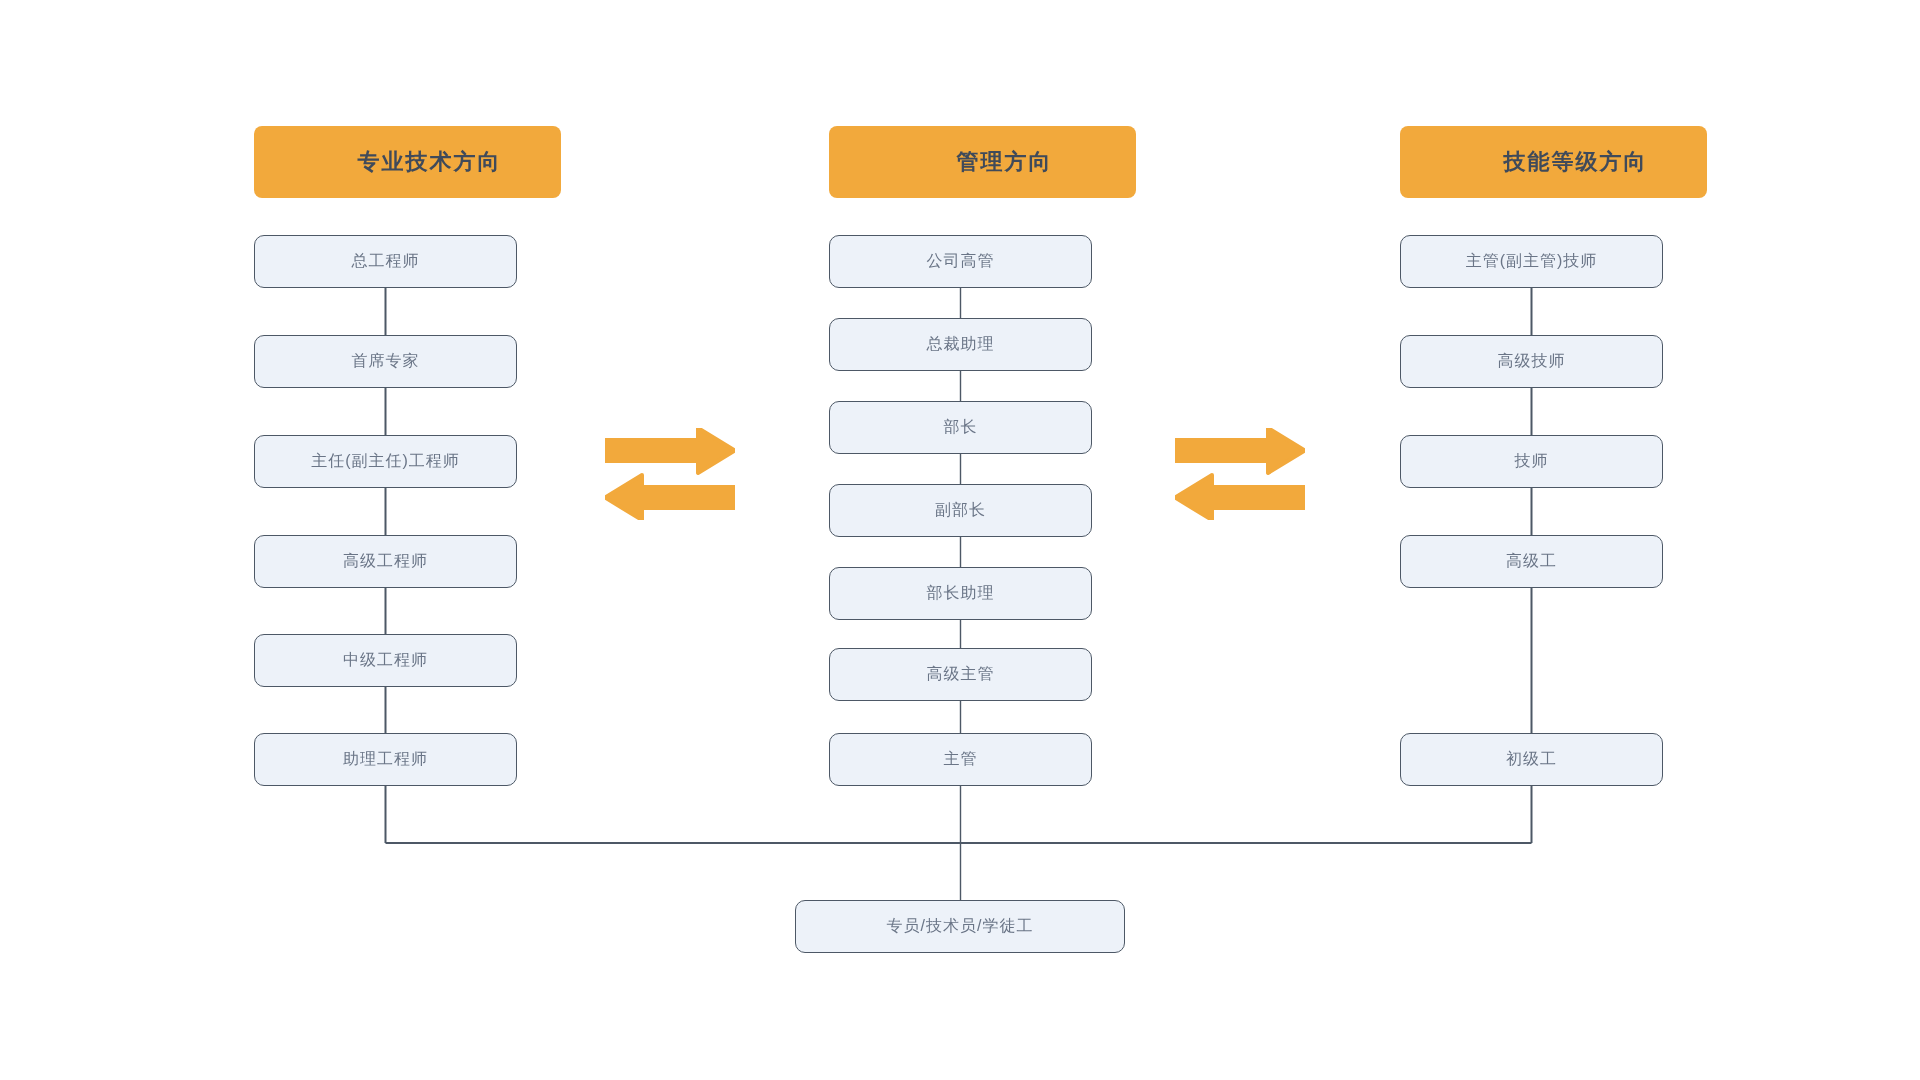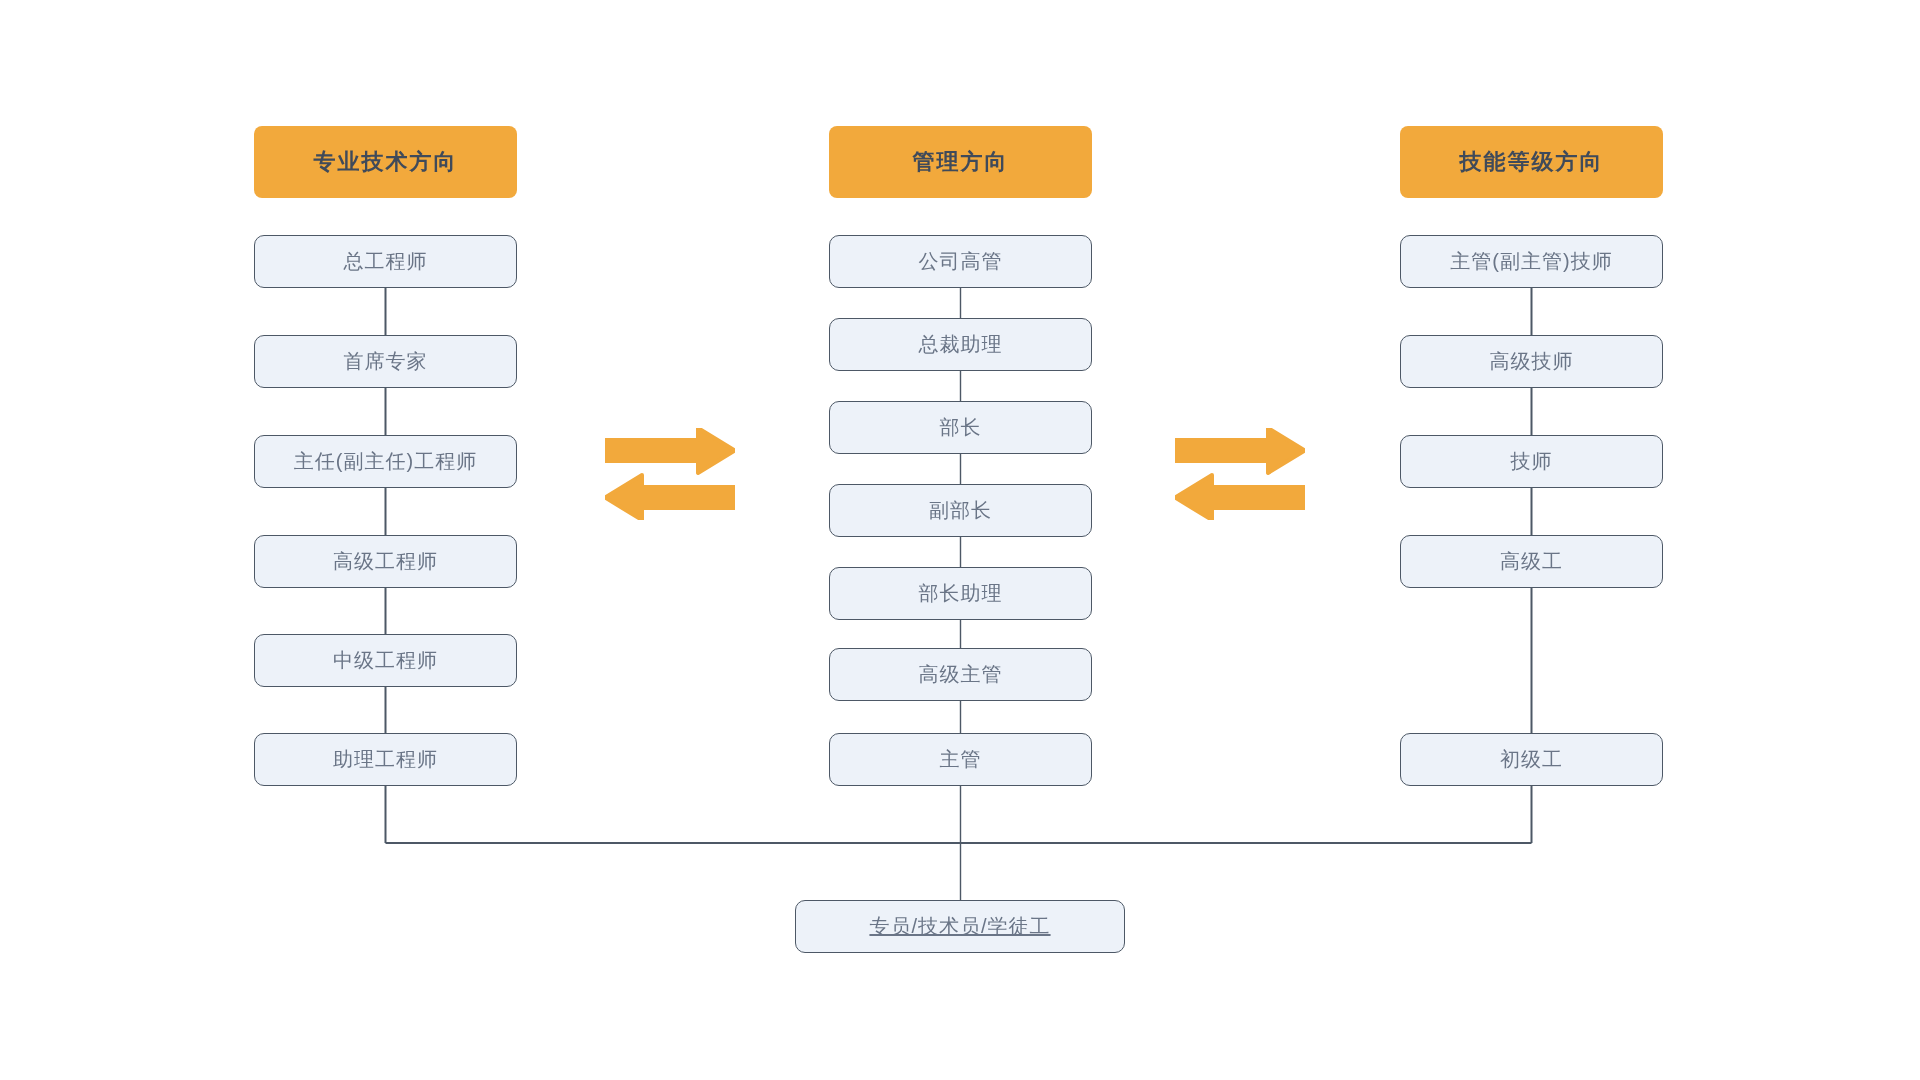--- a/index.html
+++ b/index.html
@@ -25,40 +25,40 @@
     background: var(--accent-orange, #F2A93C);
     border-radius: 8px;
     display: flex;
     align-items: center;
     justify-content: center;
     font-size: 22px;
     font-weight: 700;
     color: var(--header-text, #3F4A5A);
     letter-spacing: 2px;
     z-index: 1;
+    padding-left: 44px;
   }
   .node {
     position: absolute;
     width: 263px;
     height: 53px;
     box-sizing: border-box;
     background: var(--box-fill, #EDF2F9);
     border: 1.5px solid var(--box-border, #4D5866);
     border-radius: 10px;
     display: flex;
     align-items: center;
     justify-content: center;
-    font-size: 20px;
+    font-size: 16px;
     color: var(--box-text, #6A7587);
     letter-spacing: 1px;
     z-index: 1;
   }
   .node.base {
     width: 330px;
-    text-decoration: underline;
   }
   .arrows {
     position: absolute;
     width: 130px;
     height: 92px;
     z-index: 2;
   }
 </style>
 </head>
 <body>

